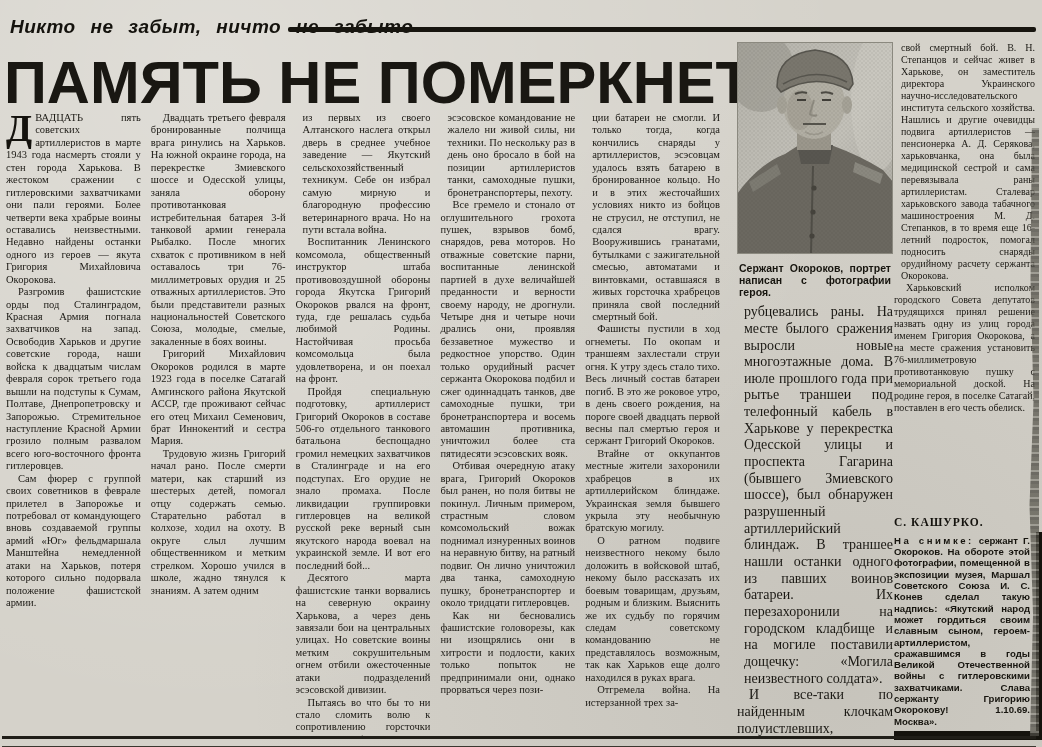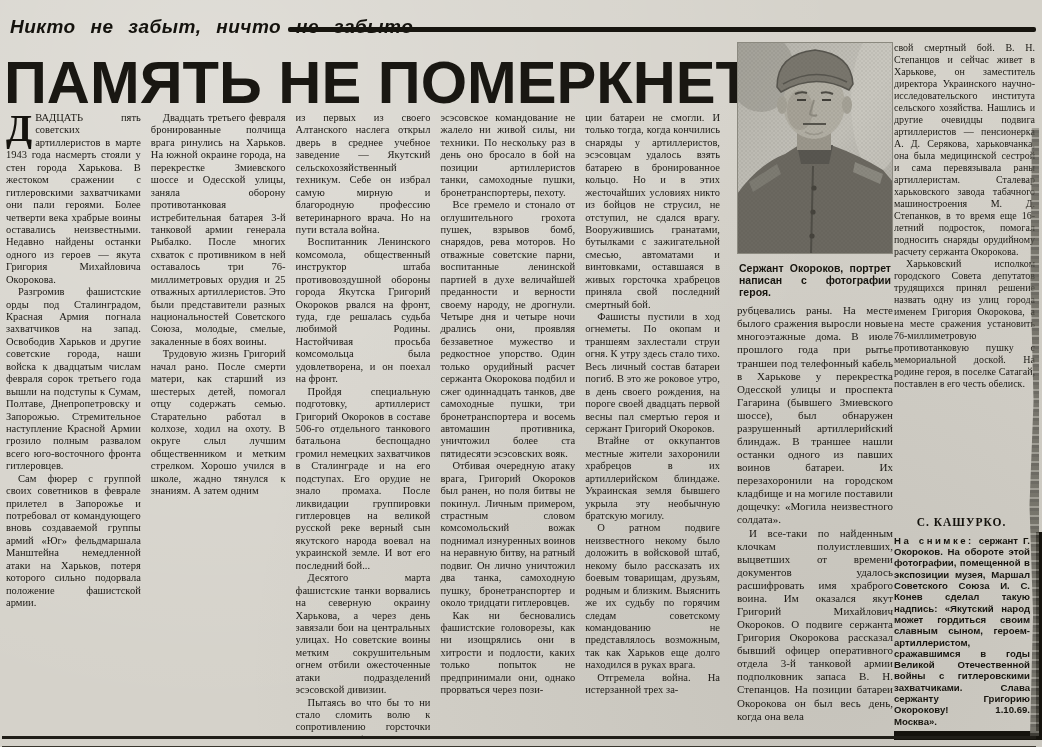--- a/index.html
+++ b/index.html
@@ -23,41 +23,41 @@
   .headline-svg text{
     font-family:"Liberation Sans", sans-serif;font-weight:bold;fill:#191712;
   }
   
   .main-cols{
     position:absolute;left:6px;top:112px;width:714px;height:624px;
     display:flex;gap:10px;
   }
   .col{flex:1;overflow:hidden;text-align:justify;font-size:10.5px;line-height:1.185;}
   .para{margin:0;text-indent:12px;}
-  .para.cont{text-indent:0;}
+  .para.cont{text-indent:0;padding-left:7px;}
   .para.lead{text-indent:0;}
   .dropcap{
     float:left;font-weight:bold;font-size:38px;line-height:30px;
     padding:1px 3px 0 0;color:#14120d;font-family:"Liberation Serif", serif;
   }
   
   .photo-col{position:absolute;left:737px;top:42px;width:156px;height:695px;display:flex;flex-direction:column;}
   .photo{width:156px;height:212px;flex:none;}
   .photo svg{display:block;width:100%;height:100%;}
   .photo-caption{
     flex:none;margin:8px 2px 6px 2px;
     font-family:"Liberation Sans", sans-serif;font-weight:bold;
     font-size:10.5px;line-height:1.15;text-align:justify;color:#17150f;
   }
-  .photo-col-text{flex:1;overflow:hidden;text-align:justify;font-size:11px;line-height:1.19;}
+  .photo-col-text{flex:1;overflow:hidden;text-align:justify;font-size:14px;line-height:1.19;}
   
   .right-col{position:absolute;left:894px;top:42px;width:141px;height:698px;display:flex;flex-direction:column;}
   .right-col-text{flex:1;overflow:hidden;text-align:justify;font-size:10px;line-height:1.2;}
   .signature{
-    flex:none;margin:3px 6px 4px 0;text-align:center;
+    flex:none;margin:3px 6px 4px 0;text-align:left;
     font-weight:bold;font-size:11.5px;letter-spacing:1px;color:#14120d;
   }
   .note-box{
     flex:none;margin-right:-9px;padding:3px 6px 4px 0;
     border-right:8px solid #15130d;border-bottom:9px solid #15130d;
     font-family:"Liberation Sans", sans-serif;font-weight:bold;
     font-size:9.6px;line-height:1.18;text-align:justify;color:#17150f;
   }
   .note-lead{letter-spacing:2.5px;}
   
@@ -86,20 +86,21 @@
     <div class="col">
       <p class="para lead"><span class="dropcap">Д</span><span>ВАДЦАТЬ пять советских артиллеристов в марте 1943 года насмерть стояли у стен города Харькова. В жестоком сражении с гитлеровскими захватчиками они пали героями. Более четверти века храбрые воины оставались неизвестными. Недавно найдены останки одного из героев — якута Григория Михайловича Окорокова.</span></p>
       <div>
           <p class="para">Разгромив фашистские орды под Сталинградом, Красная Армия погнала захватчиков на запад. Освободив Харьков и другие советские города, наши войска к двадцатым числам февраля сорок третьего года вышли на подступы к Сумам, Полтаве, Днепропетровску и Запорожью. Стремительное наступление Красной Армии грозило полным развалом всего юго-восточного фронта гитлеровцев.</p>
           <p class="para">Сам фюрер с группой своих советников в феврале прилетел в Запорожье и потребовал от командующего вновь создаваемой группы армий «Юг» фельдмаршала Манштейна немедленной атаки на Харьков, потеря которого сильно подорвала положение фашистской армии.</p>
         </div>
     </div>
     <div class="col">
       <div>
           <p class="para">Двадцать третьего февраля бронированные полчища врага ринулись на Харьков. На южной окраине города, на перекрестке Змиевского шоссе и Одесской улицы, заняла оборону противотанковая истребительная батарея 3-й танковой армии генерала Рыбалко. После многих схваток с противником в ней оставалось три 76-миллиметровых орудия и 25 отважных артиллеристов. Это были представители разных национальностей Советского Союза, молодые, смелые, закаленные в боях воины.</p>
+          <p class="para">Григорий Михайлович Окороков родился в марте 1923 года в поселке Сатагай Амгинского района Якутской АССР, где проживают сейчас его отец Михаил Семенович, брат Иннокентий и сестра Мария.</p>
           <p class="para">Трудовую жизнь Григорий начал рано. После смерти матери, как старший из шестерых детей, помогал отцу содержать семью. Старательно работал в колхозе, ходил на охоту. В округе слыл лучшим общественником и метким стрелком. Хорошо учился в школе, жадно тянулся к знаниям. А затем одним</p>
         </div>
     </div>
     <div class="col">
       <div>
           <p class="para cont">из первых из своего Алтанского наслега открыл дверь в среднее учебное заведение — Якутский сельскохозяйственный техникум. Себе он избрал самую мирную и благородную профессию ветеринарного врача. Но на пути встала война.</p>
           <p class="para">Воспитанник Ленинского комсомола, общественный инструктор штаба противовоздушной обороны города Якутска Григорий Окороков рвался на фронт, туда, где решалась судьба любимой Родины. Настойчивая просьба комсомольца была удовлетворена, и он поехал на фронт.</p>
           <p class="para">Пройдя специальную подготовку, артиллерист Григорий Окороков в составе 506-го отдельного танкового батальона беспощадно громил немецких захватчиков в Сталинграде и на его подступах. Его орудие не знало промаха. После ликвидации группировки гитлеровцев на великой русской реке верный сын якутского народа воевал на украинской земле. И вот его последний бой...</p>
           <p class="para">Десятого марта фашистские танки ворвались на северную окраину Харькова, а через день завязали бои на центральных улицах. Но советские воины метким сокрушительным огнем отбили ожесточенные атаки подразделений эсэсовской дивизии.</p>
           <p class="para">Пытаясь во что бы то ни стало сломить волю к сопротивлению горсточки советских храбрецов,</p>

